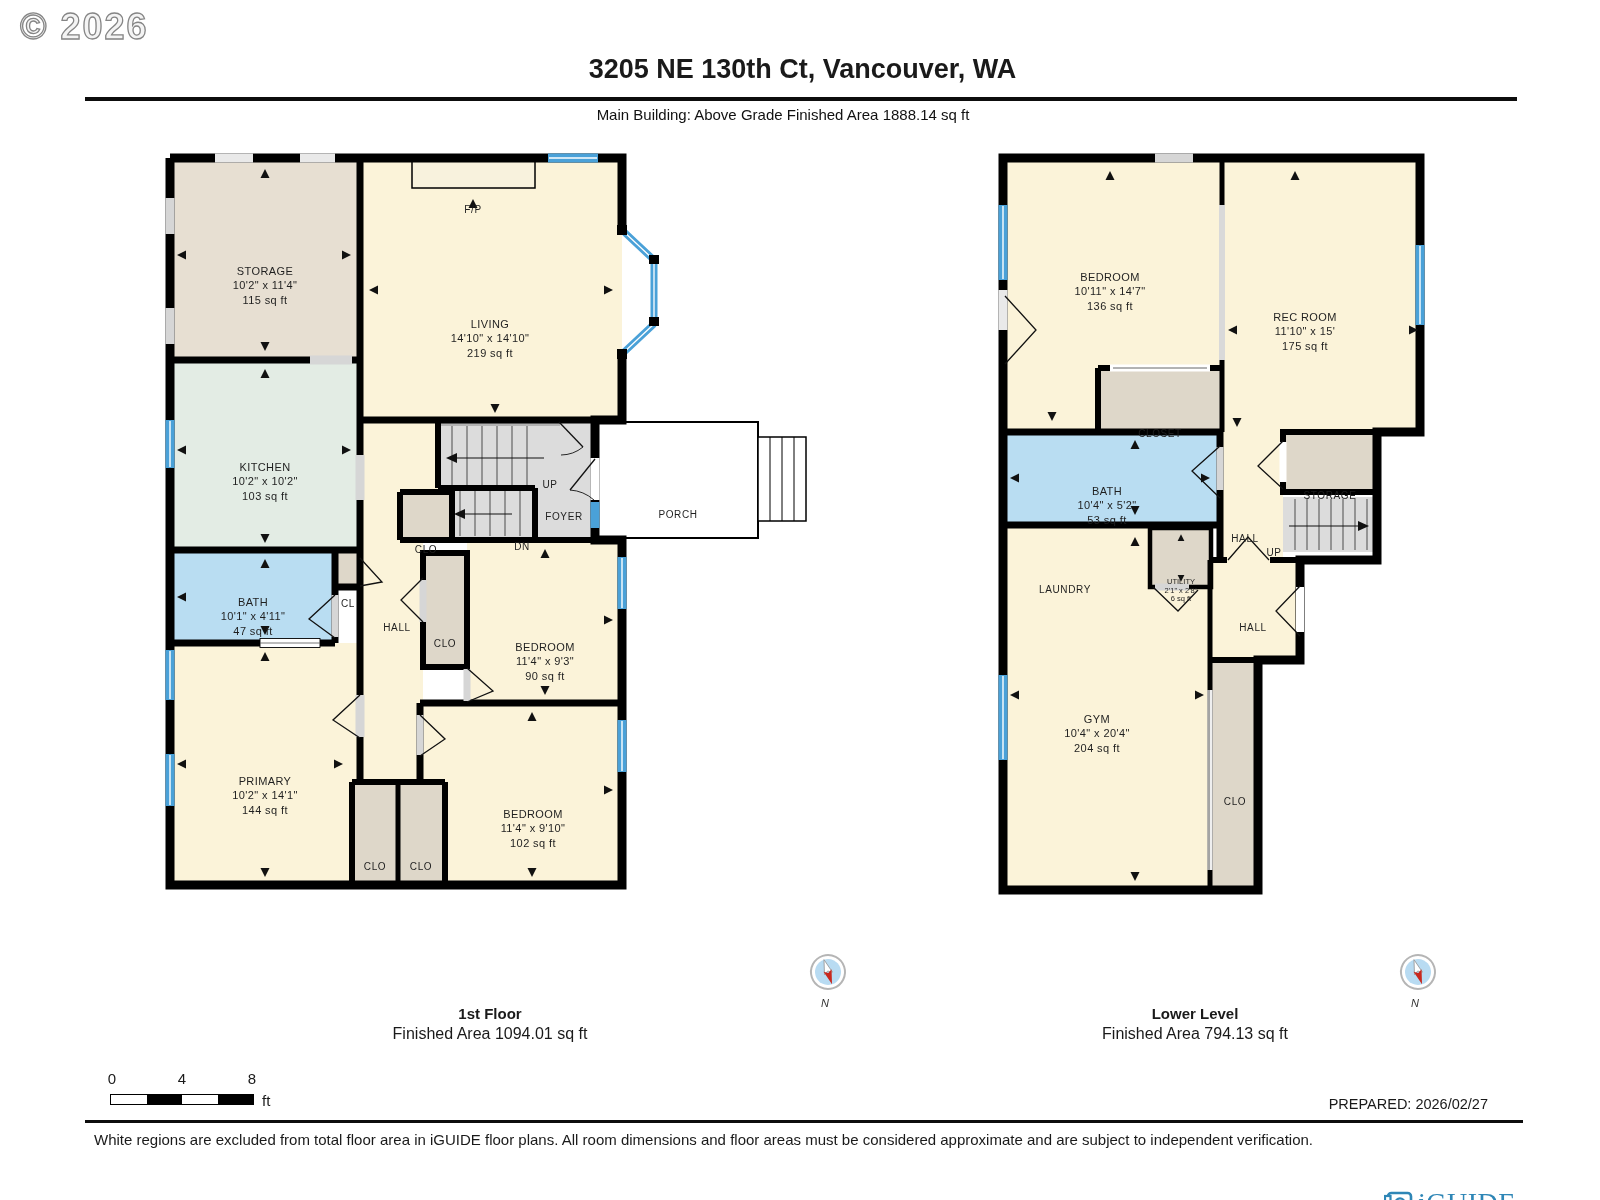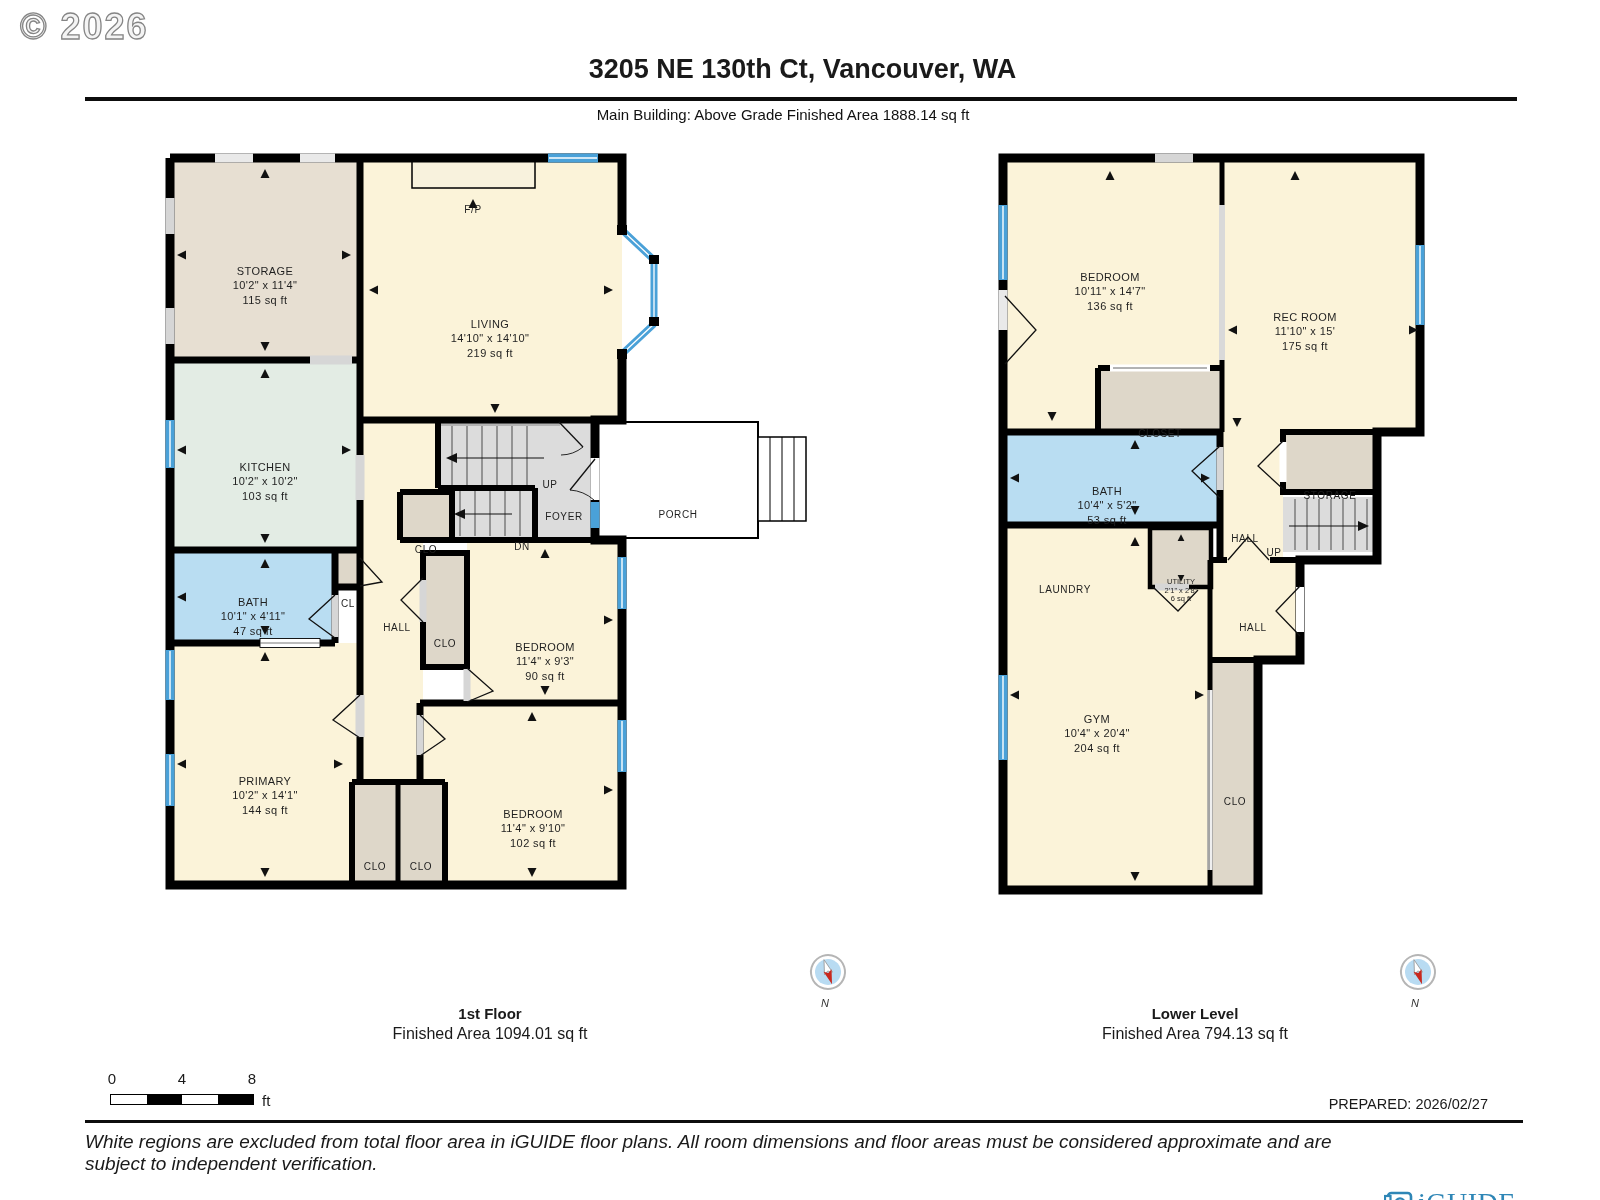--- a/index.html
+++ b/index.html
@@ -24,21 +24,21 @@
   .tiny{font-size:7.5px;line-height:1.15;letter-spacing:0;}
   .cap{position:absolute;text-align:center;}
   .cap .t{font-size:15px;font-weight:bold;}
   .cap .a{font-size:16px;margin-top:3px;}
   #scalebar-nums div{position:absolute;font-size:15px;transform:translateX(-50%);}
   #scalebar{left:110px;top:1094px;width:144px;height:11px;border:1.5px solid #000;display:flex;}
   #scalebar div{height:100%;}
   #scale-ft{left:262px;top:1092px;font-size:15px;}
   #prepared{left:1240px;top:1096px;width:248px;text-align:right;font-size:14.5px;}
   #footer-rule{left:85px;top:1120px;width:1438px;height:3px;background:#0d0d0d;}
-  #footer-note{left:85px;top:1131px;width:1300px;font-size:19px;font-style:italic;}
+  #footer-note{left:94px;top:1131px;width:1300px;font-size:15px;}
   #brand{left:1384px;top:1187px;display:flex;align-items:center;font-family:Liberation Serif, serif;}
   #brand-text{font-size:28px;color:var(--c-brand);letter-spacing:0.5px;margin-left:4px;}
   svg text{font-family:"Liberation Sans",sans-serif;}
 </style>
 </head>
 <body>
 
 <div class="abs" id="copyright">© 2026</div>
 <div class="abs" id="title">3205 NE 130th Ct, Vancouver, WA</div>
 <div class="abs" id="header-rule"></div>

